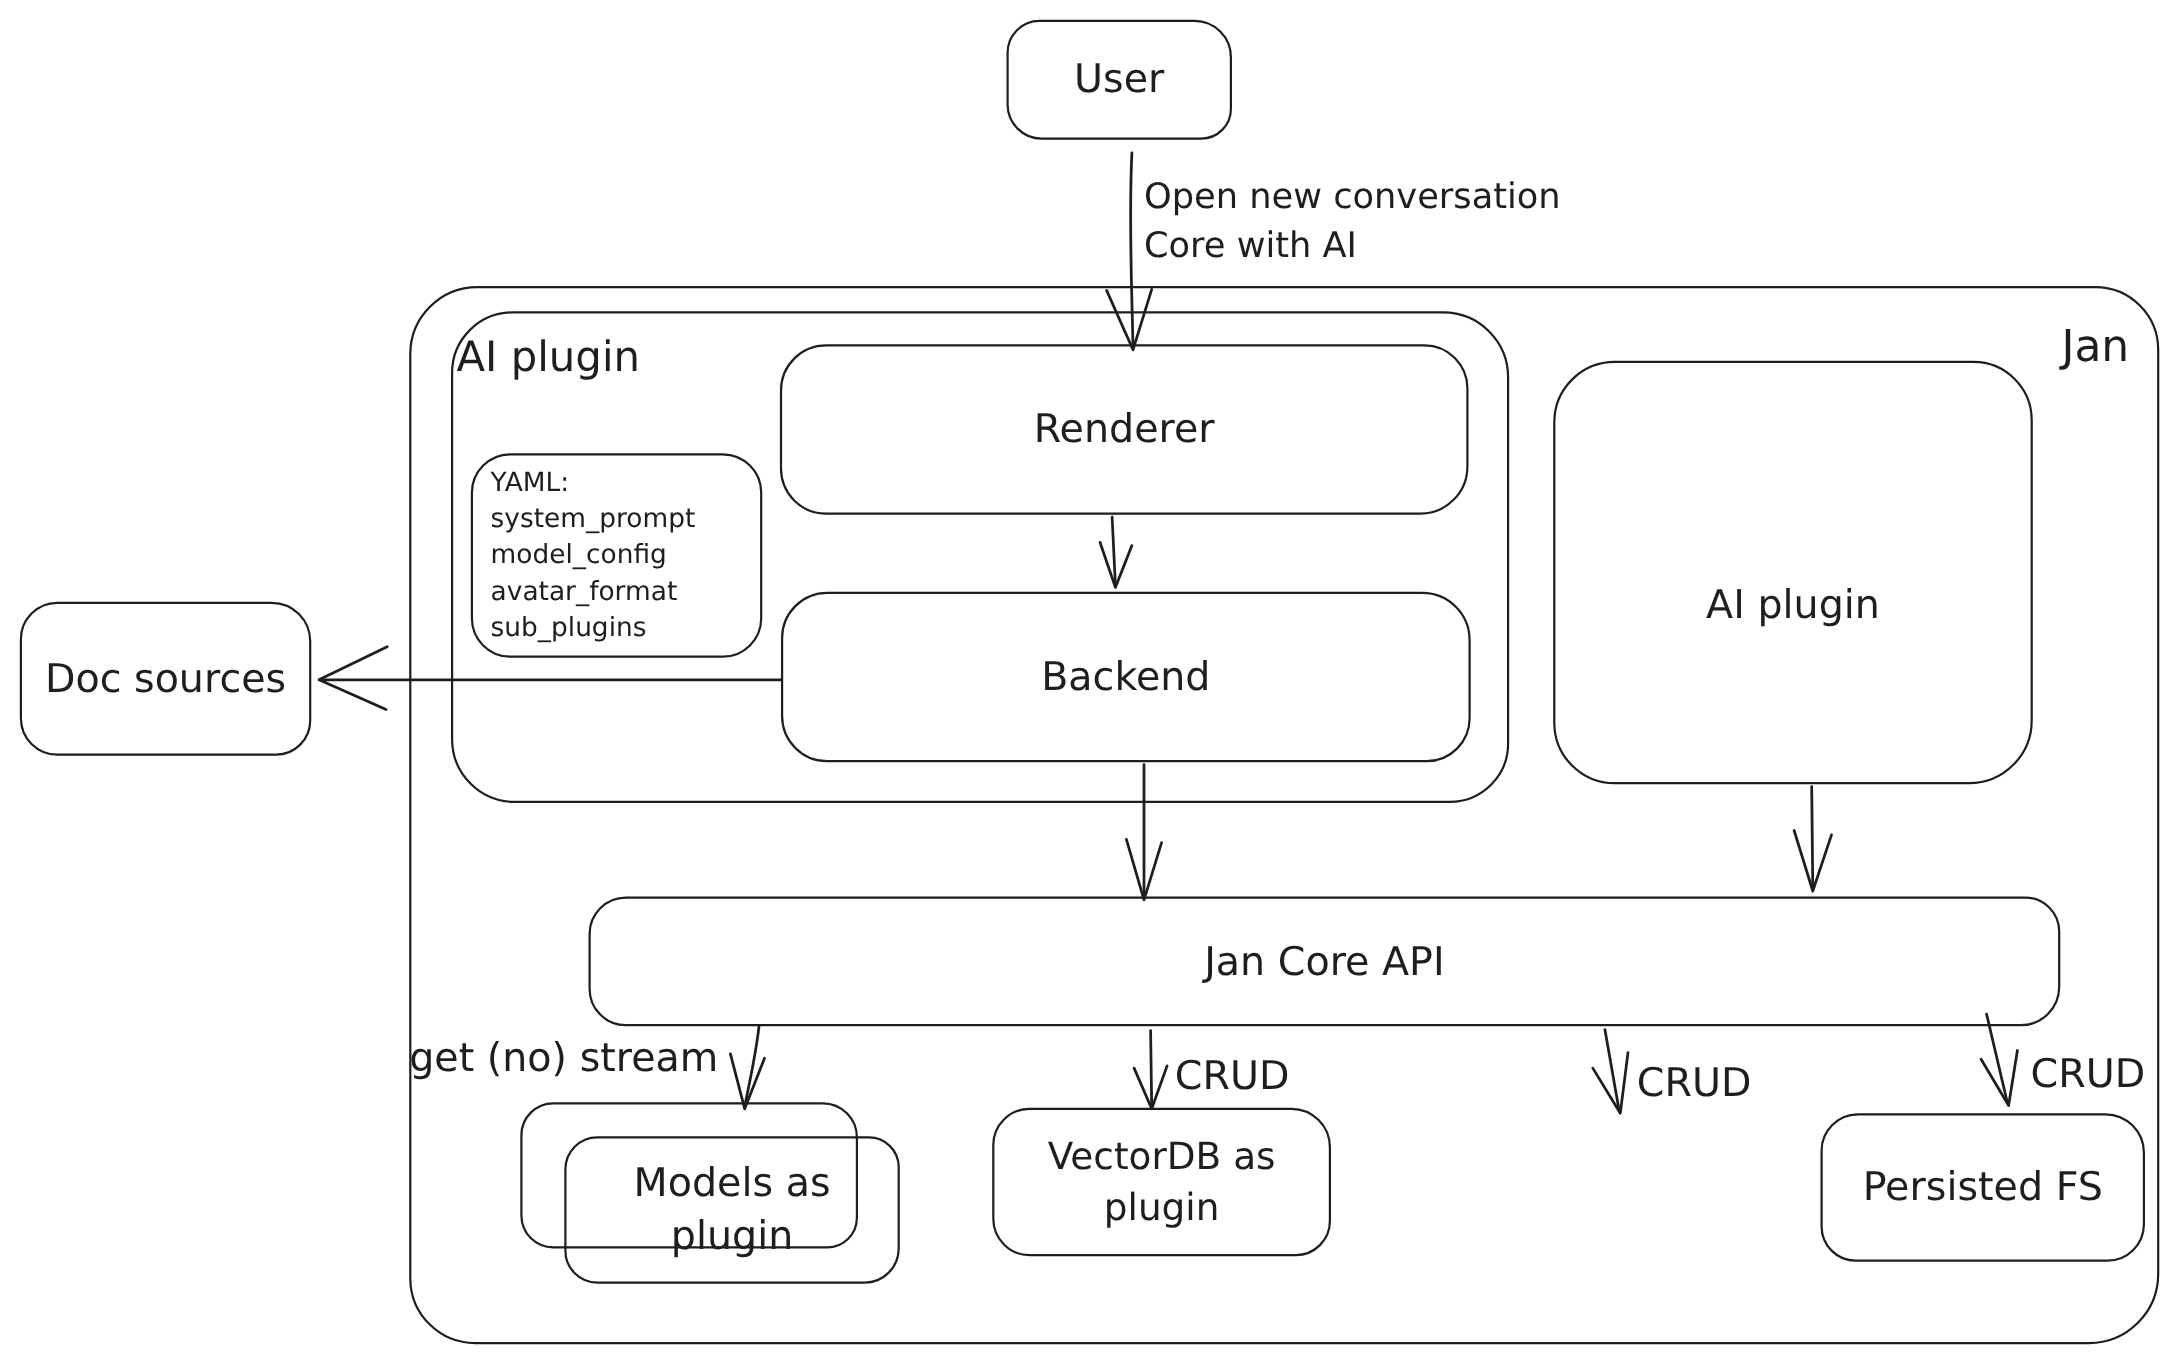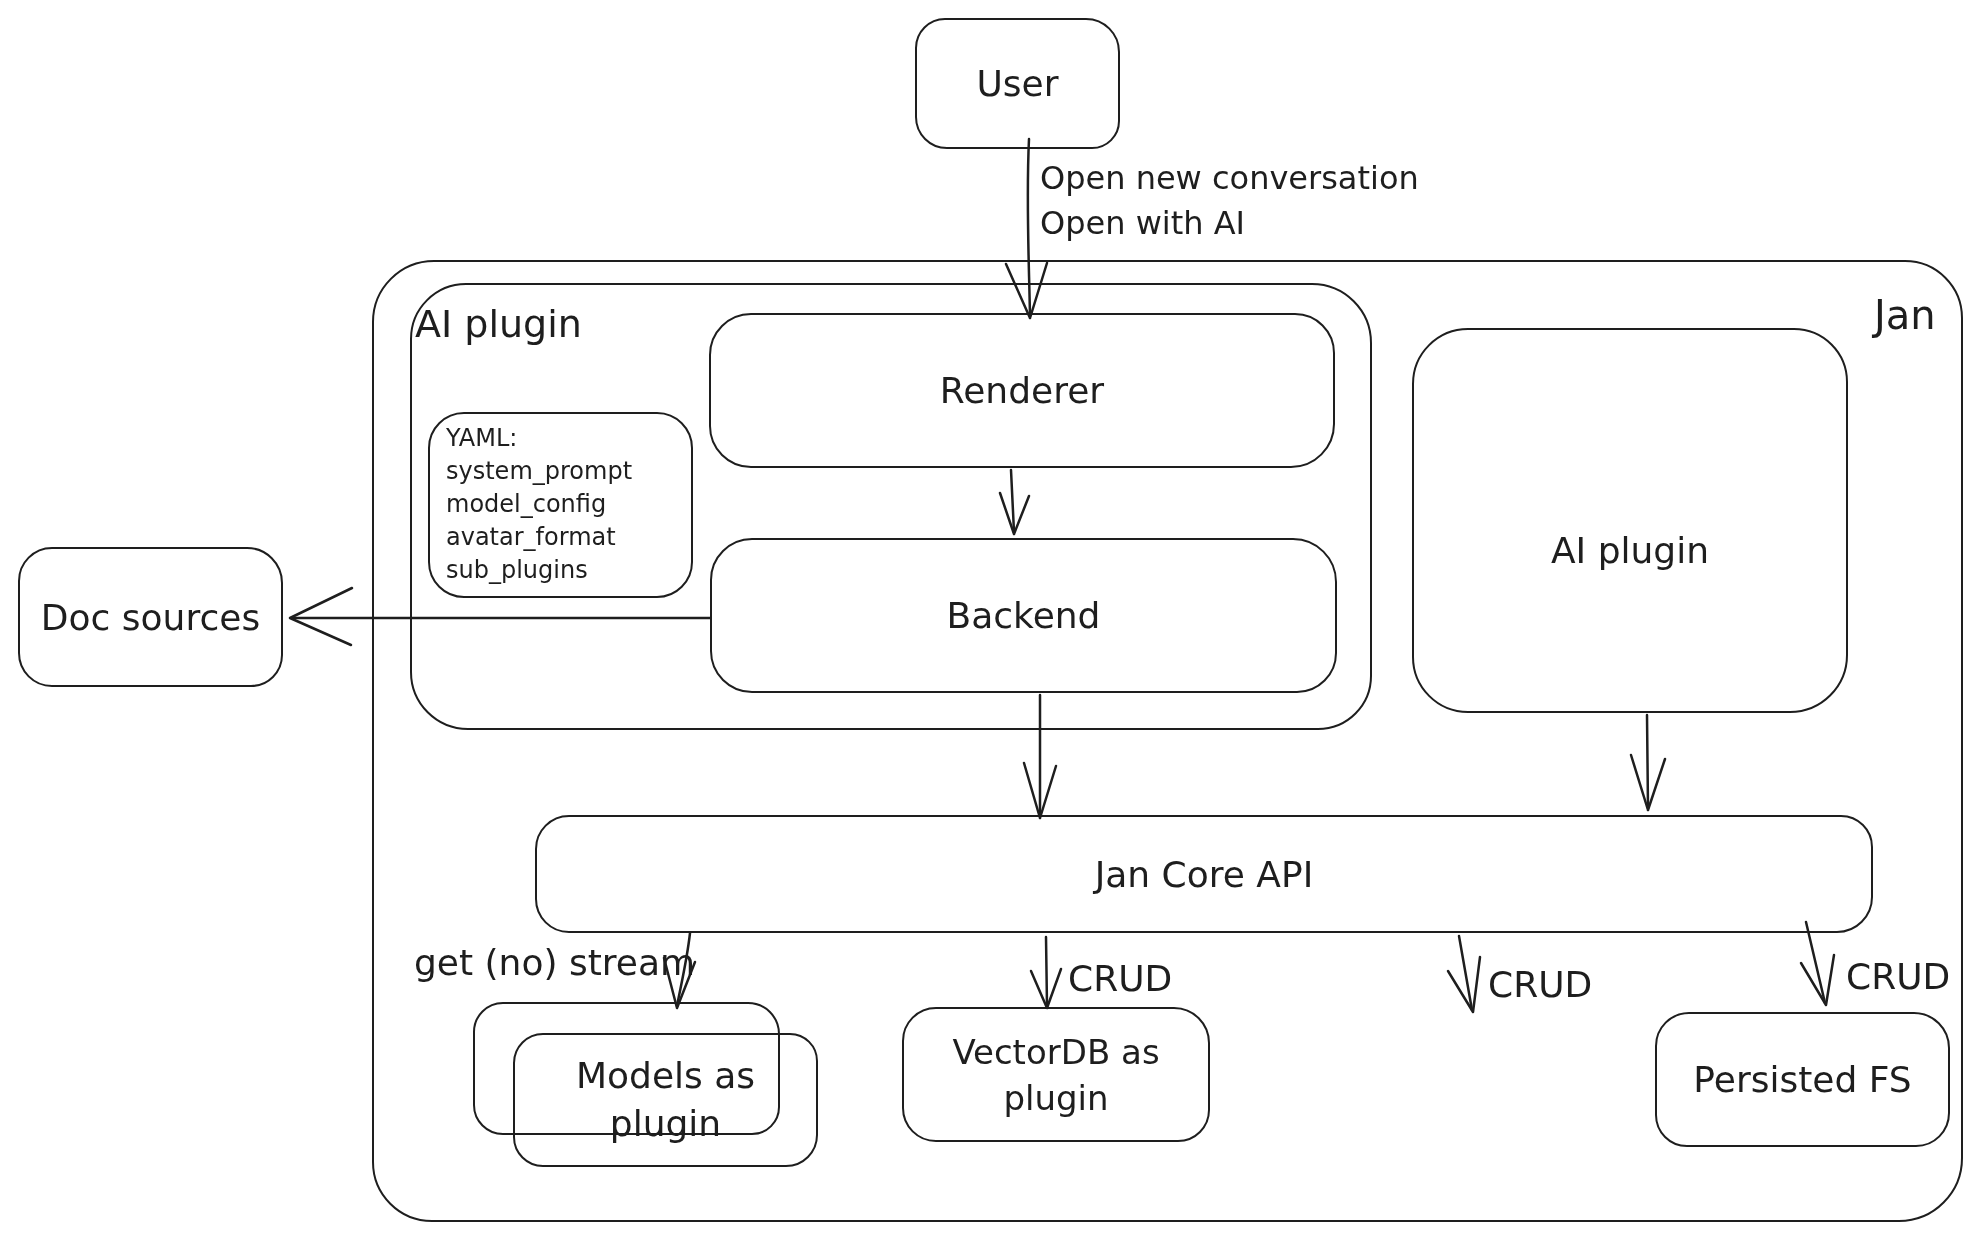--- a/index.html
+++ b/index.html
@@ -34,21 +34,21 @@
     pointer-events: none;
     z-index: 5;
   }
   .yaml-lines { font-size: 24px; line-height: 33px; text-align: left; }
 </style>
 </head>
 <body>
 
 <div id="canvas">
 
-  <div class="box" style="left:915px; top:18px; width:205px; height:131px; border-radius:30px 34px 28px 32px;">
+  <div class="box" style="left:915px; top:18px; width:205px; height:109px; border-radius:30px 34px 28px 32px;">
     <span class="label title-36">User</span>
   </div>
 
   <div class="box" style="left:372px; top:260px; width:1591px; height:962px; border-radius:62px 58px 64px 60px;"></div>
   <div class="pos label" style="left:1874px; top:276px; font-size:40px;margin-top:16px;">Jan</div>
 
   <div class="box" style="left:410px; top:283px; width:962px; height:447px; border-radius:56px 60px 54px 58px;"></div>
   <div class="pos label" style="left:415px; top:302px; font-size:38px;">AI plugin</div>
 
   <div class="box" style="left:709px; top:313px; width:626px; height:155px; border-radius:42px 40px 44px 42px;text-align:right;">
@@ -92,24 +92,24 @@
     <span class="label title-34">plugin</span>
   </div>
 
 
   <div class="box" style="left:1655px; top:1012px; width:295px; height:135px; border-radius:34px 36px 34px 32px;">
     <span class="label title-36">Persisted FS</span>
   </div>
 
   <div class="pos label" style="left:1040px; top:156px; font-size:32px; line-height:45px;">
     <div>Open new conversation</div>
-    <div>Open with AI</div>
+    <div>Core with AI</div>
   </div>
 
-  <div class="pos label" style="left:372px; top:942px; font-size:36px;padding-left:42px;">get (no) stream</div>
+  <div class="pos label" style="left:372px; top:942px; font-size:36px;">get (no) stream</div>
 
   <div class="pos label" style="left:1068px; top:958px; font-size:36px;">CRUD</div>
 
   <div class="pos label" style="left:1488px; top:964px; font-size:36px;">CRUD</div>
 
   <div class="pos label" style="left:1846px; top:956px; font-size:36px;">CRUD</div>
 
   <svg id="svg-arrows" viewBox="0 0 1981 1246" fill="none" stroke="#1e1e1e" stroke-width="2.5" stroke-linecap="round">
 
     <g>

